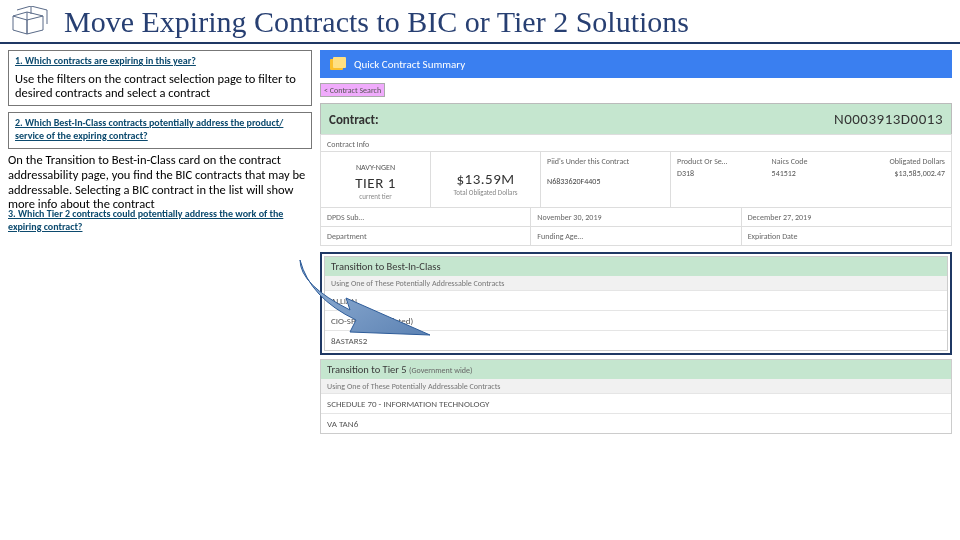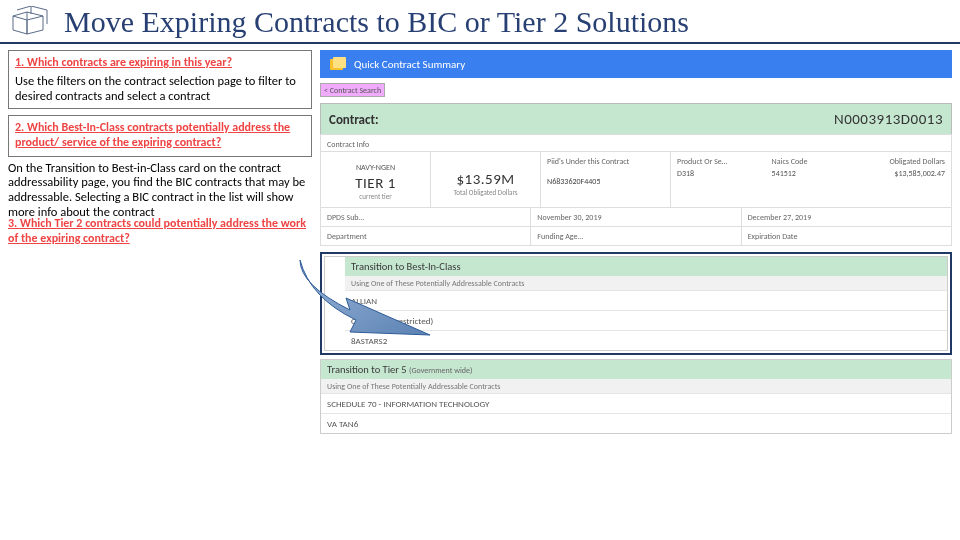--- a/index.html
+++ b/index.html
@@ -7,21 +7,21 @@
 
   .header { display: flex; align-items: center; padding: 4px 10px 2px 6px; border-bottom: 2px solid #1f3864; }
   .logo-box { width: 48px; height: 36px; display:flex; align-items:center; justify-content:center; }
   .title { font-family: "Times New Roman", serif; font-size: 30px; color: #273f72; margin-left: 10px; font-weight: 400; }
 
   .content { display: flex; }
   .left-col { width: 320px; padding: 6px 8px 0 8px; }
   .right-col { flex: 1; padding: 6px 8px 0 0; position: relative; }
 
   .step-box { border: 1px solid #777; padding: 4px 6px 4px 6px; margin-bottom: 6px; }
-  .step-box h3, .step-heading { font-size: 12px; font-weight: 700; text-decoration: underline; color: #ef4444; line-height: 1.25; }
+  .step-box h3, .step-heading { font-size: 10px; font-weight: 700; text-decoration: underline; color: #0c4a6e; line-height: 1.25; }
   .step-body-sm { font-size: 12.5px; line-height: 1.18; margin-top: 4px; }
   .step-body { font-size: 12.5px; line-height: 1.18; margin-top: 2px; }
 
   .overflow-block { font-size: 12.5px; line-height: 1.2; margin-top: -2px; }
   .overflow-block .step-heading { text-decoration: underline; }
 
   
   .qcs-bar { background: #3a7ff0; color: #fff; display:flex; align-items:center; padding: 4px 8px; font-size: 11px; }
   .qcs-icon { width: 20px; height: 20px; margin-right: 6px; display:flex; }
   .back-pill { display:inline-block; border:1px solid #aaa; font-size:8px; padding:1px 3px; margin:4px 0 4px 0; background:#f0abfc; color:#555; }
@@ -44,21 +44,21 @@
   .prod-head { display:flex; font-size:8px; color:#666; padding-bottom:2px; }
   .prod-head span:nth-child(1){flex:1.2;} .prod-head span:nth-child(2){flex:0.9;} .prod-head span:nth-child(3){flex:1.3; text-align:right;}
   .prod-row-d { display:flex; font-size:8px; color:#555; }
   .prod-row-d span:nth-child(1){flex:1.2;} .prod-row-d span:nth-child(2){flex:0.9;} .prod-row-d span:nth-child(3){flex:1.3; text-align:right;}
 
   .date-row { display:flex; border:1px solid #ddd; margin-top:-1px; }
   .date-box { flex:1; border-right:1px solid #ddd; padding:4px 6px; font-size:8px; color:#666; }
   .date-box:last-child{border-right:none;}
 
   .highlight-frame { border:2px solid #1f3864; padding:2px; margin-top:6px; }
-  .section-card { border:1px solid #ccc;padding-left:20px; }
+  .section-card { border:1px solid #ccc; }
   .section-head { background:#c5e6cf; padding:3px 6px; font-size:10.5px; color:#3a3a3a; }
   .section-sub { background:#f1f1f1; padding:2px 6px; font-size:8px; color:#777; }
   .section-item { padding:4px 6px; font-size:9px; color:#555; border-top:1px solid #e5e5e5; }
   .section-head .gw { font-size:8px; color:#666; }
 
   .tier2-card { border:1px solid #ccc; margin-top:4px; }
 
   
   .arrow { position:absolute; left:290px; top:250px; pointer-events:none; }
 

